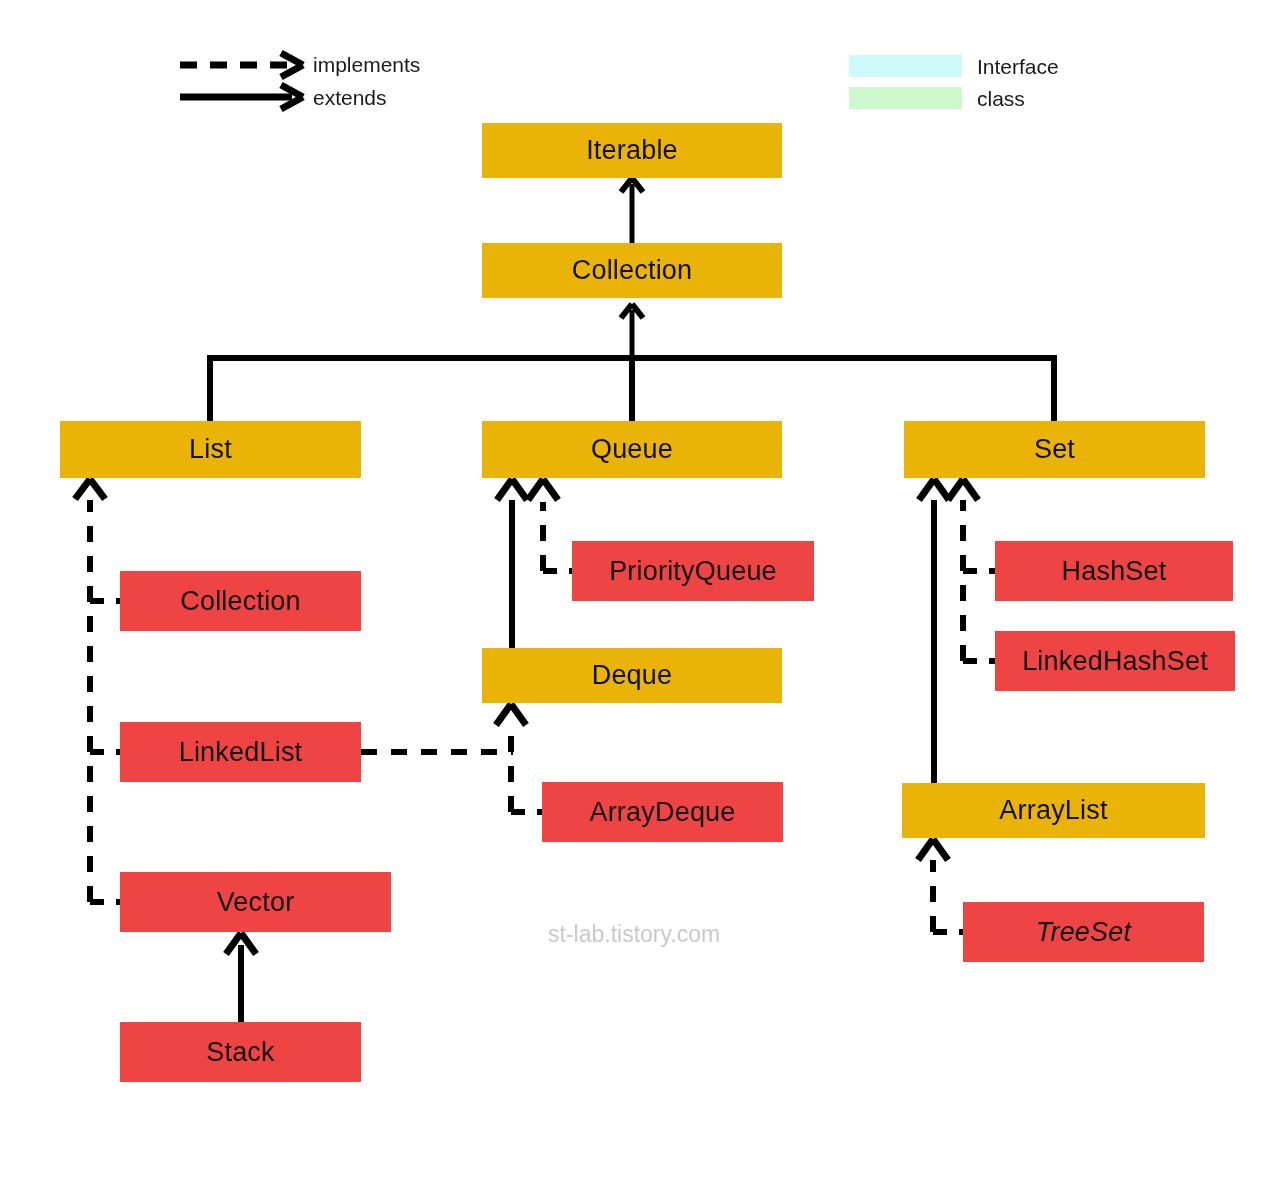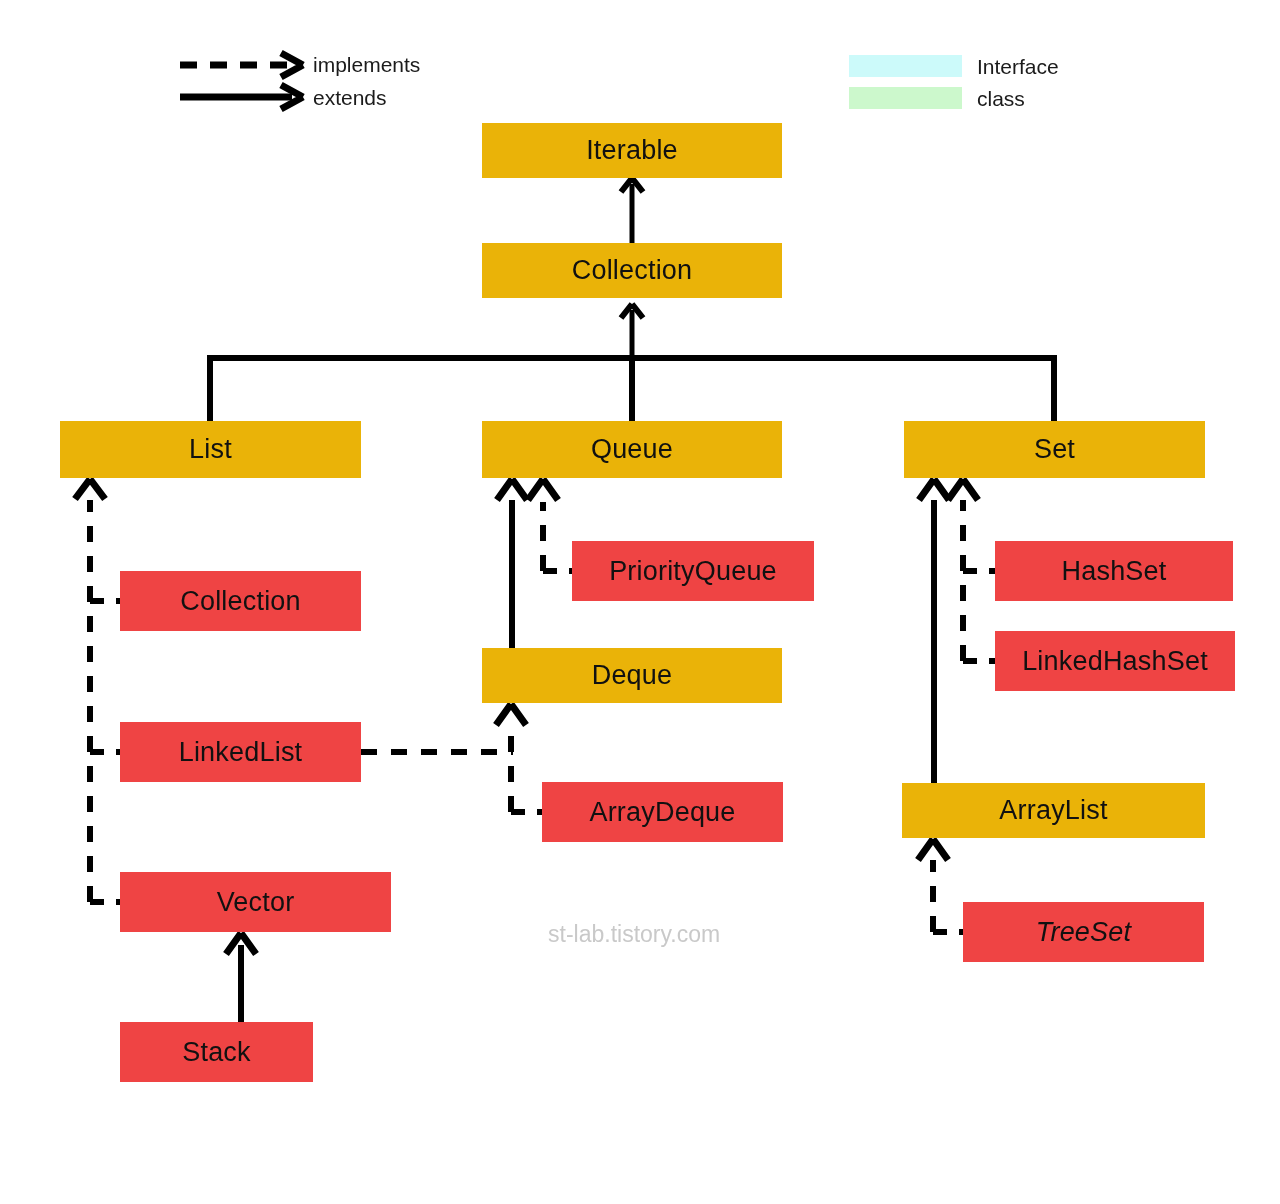--- a/index.html
+++ b/index.html
@@ -132,21 +132,21 @@
   <div class="node iface" style="left:60px;top:421px;width:301px;height:57px;">List</div>
   <div class="node iface" style="left:482px;top:421px;width:300px;height:57px;">Queue</div>
   <div class="node iface" style="left:904px;top:421px;width:301px;height:57px;">Set</div>
 
   <div class="node iface" style="left:482px;top:648px;width:300px;height:55px;">Deque</div>
   <div class="node iface" style="left:902px;top:783px;width:303px;height:55px;">ArrayList</div>
 
   <div class="node klass" style="left:120px;top:571px;width:241px;height:60px;">Collection</div>
   <div class="node klass" style="left:120px;top:722px;width:241px;height:60px;">LinkedList</div>
   <div class="node klass" style="left:120px;top:872px;width:271px;height:60px;">Vector</div>
-  <div class="node klass" style="left:120px;top:1022px;width:193px;height:60px;">Stack</div>
+  <div class="node klass" style="left:120px;top:1022px;width:241px;height:60px;">Stack</div>
 
   <div class="node klass" style="left:572px;top:541px;width:242px;height:60px;">PriorityQueue</div>
   <div class="node klass" style="left:995px;top:541px;width:238px;height:60px;">HashSet</div>
 
   <div class="node klass" style="left:542px;top:782px;width:241px;height:60px;">ArrayDeque</div>
   <div class="node klass" style="left:995px;top:631px;width:240px;height:60px;">LinkedHashSet</div>
   <div class="node klass" style="left:963px;top:902px;width:241px;height:60px;font-style:italic;">TreeSet</div>
 
   <div class="watermark" style="left:548px;top:921px;">st-lab.tistory.com</div>
 

